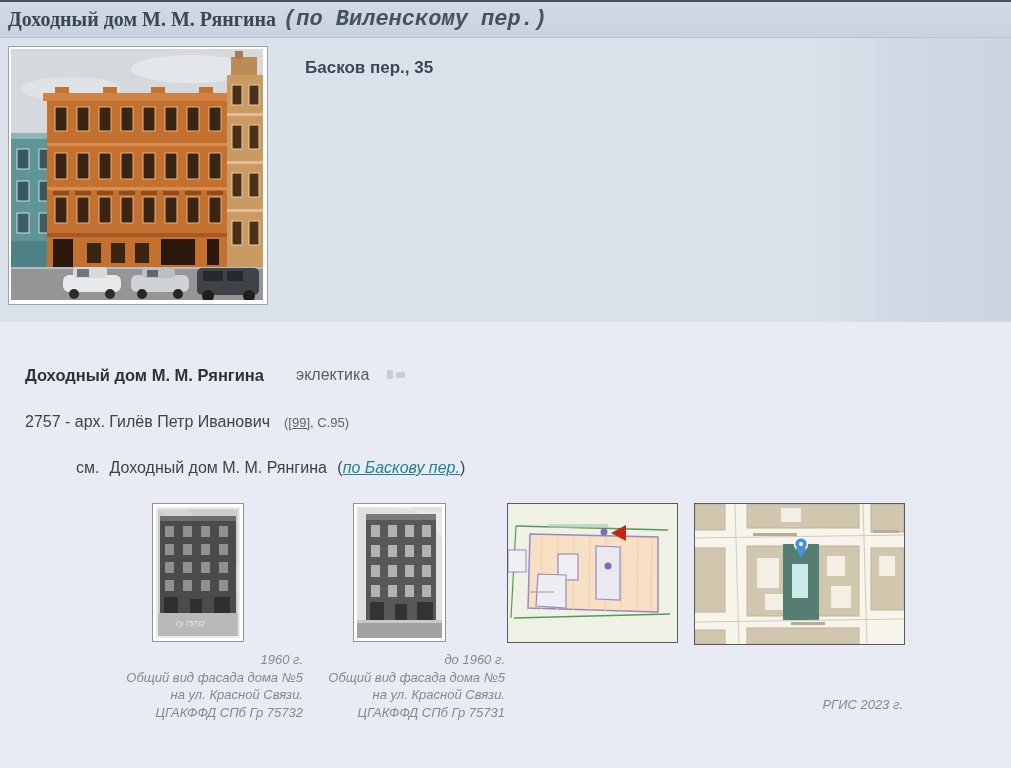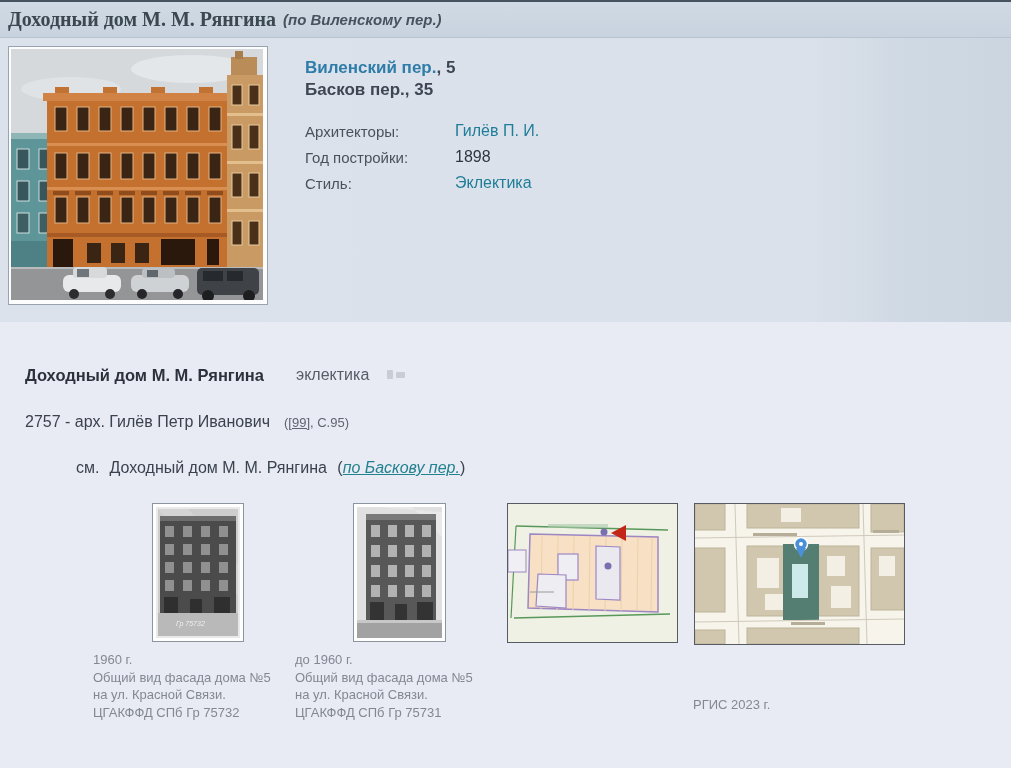--- a/index.html
+++ b/index.html
@@ -6,22 +6,22 @@
   body{font-family:"Liberation Sans",sans-serif;background:#e9ebf4;}
   .page{position:relative;width:1011px;height:768px;overflow:hidden;background:#bef264;}
 
   
   .topline{position:absolute;left:0;top:0;width:1011px;height:2px;background:#47545f;}
   .header{position:absolute;left:0;top:2px;width:1011px;height:35px;
           background:linear-gradient(180deg,#d0dae4 0%,#c8d3df 100%);
           border-bottom:1px solid #b7c3cf;display:flex;align-items:center;}
   .header-title{font-family:"Liberation Serif",serif;font-weight:bold;font-size:20px;
                 color:#3b4751;padding-left:8px;white-space:nowrap;}
-  .header-sub{font-family:Liberation Sans, sans-serif;font-weight:bold;font-style:italic;
-              font-size:15px;color:#46525d;margin-left:7px;}
+  .header-sub{font-family:Liberation Mono, monospace;font-weight:bold;font-style:italic;
+              font-size:22px;color:#46525d;margin-left:7px;}
 
   
   .hero{position:absolute;left:0;top:38px;width:1011px;height:284px;
         background:linear-gradient(90deg,#dce2eb 0%,#dbe1eb 80%,#cfd9e3 90%,#ccd6e1 100%);}
   .photo-frame{position:absolute;left:8px;top:8px;width:260px;height:259px;background:#fdfdfd;
                border:1px solid #99a3af;box-sizing:border-box;padding:2px;cursor:pointer;}
   .photo-frame svg{display:block;}
 
   .addr{position:absolute;left:305px;top:19px;line-height:22px;font-size:17px;font-weight:bold;}
   .addr .street-link{color:#2e7ca8;cursor:pointer;}
@@ -49,22 +49,22 @@
 
   .see-also{position:absolute;left:76px;top:137px;font-size:16px;color:#3a424e;}
   .see-also .pfx{margin-right:10px;}
   .see-also .link{color:#23828f;font-style:italic;text-decoration:underline;cursor:pointer;}
 
   .thumb{position:absolute;top:181px;background:#fff;border:1px solid #8b959f;
          box-sizing:border-box;padding:3px;cursor:pointer;}
   .thumb.map{padding:0;border:1px solid #555b61;}
   .thumb svg{display:block;}
 
-  .caption{position:absolute;top:329px;width:210px;text-align:left;font-size:13px;
-           color:#82889233;color:#828892;line-height:17.5px;}
+  .caption{position:absolute;top:329px;width:210px;text-align:right;font-size:13px;
+           font-style:italic;color:#82889233;color:#828892;line-height:17.5px;}
 </style>
 </head>
 <body>
 
 <div class="page">
 
   <div class="topline"></div>
 
   <div class="header">
     <span class="header-title">Доходный дом М. М. Рянгина</span>
@@ -176,40 +176,23 @@
           <rect x="186" y="219" width="62" height="27" rx="5" fill="#3f4347"></rect>
           <rect x="192" y="222" width="20" height="10" fill="#262a2e"></rect>
           <rect x="216" y="222" width="16" height="10" fill="#262a2e"></rect>
           <circle cx="197" cy="247" r="6" fill="#1d1e20"></circle>
             <circle cx="238" cy="247" r="6" fill="#1d1e20"></circle>
         </g>
       </svg>
     </div>
 
     <div class="addr">
-      <div>
-        <span class="street-link">Виленский пер.</span><span class="house-no">, 5</span>
-      </div>
       <div class="addr2">Басков пер., 35</div>
     </div>
 
-    <div class="fields">
-      <div class="frow">
-        <span class="flabel">Архитекторы:</span>
-        <span class="fvalue link">Гилёв П. И.</span>
-      </div>
-      <div class="frow">
-        <span class="flabel">Год постройки:</span>
-        <span class="fvalue">1898</span>
-      </div>
-      <div class="frow">
-        <span class="flabel">Стиль:</span>
-        <span class="fvalue link">Эклектика</span>
-      </div>
-    </div>
   </div>
 
   <div class="main">
 
     <div class="art-title-row">
       <span class="art-title">Доходный дом М. М. Рянгина</span>
       <span class="style-tag">эклектика</span>
       <span class="faint-badge">
         <i style="width:6px;height:9px;"></i>
           <i style="width:9px;height:6px;margin-top:2px;"></i>

